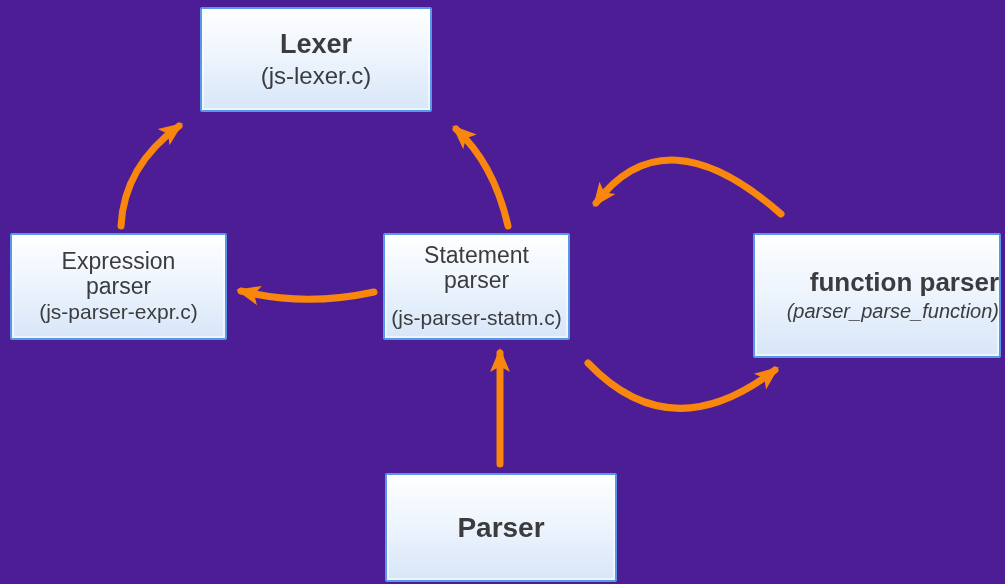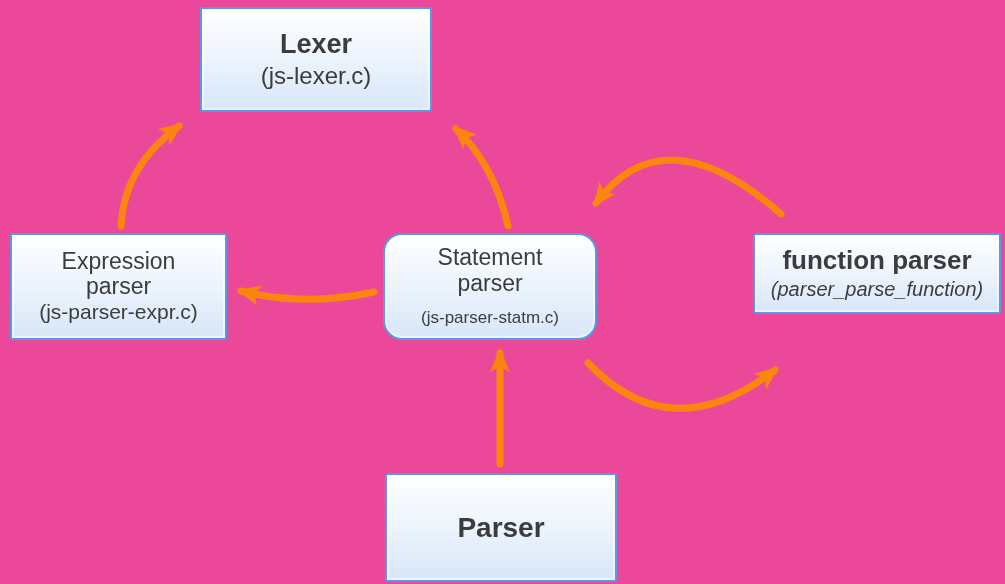--- a/index.html
+++ b/index.html
@@ -1,19 +1,19 @@
 <!DOCTYPE html>
 <html><head>
 <meta charset="utf-8">
 <style>
   html,body{margin:0;padding:0;background:#ffffff;}
   .canvas{
     position:relative;
     width:1005px;height:584px;
-    background:#ec4899;
+    background:#4c1d95;
     overflow:hidden;
     font-family:"Liberation Sans", sans-serif;
   }
   .edges-layer{position:absolute;left:0;top:0;width:1005px;height:584px;}
   .node{
     position:absolute;
     box-sizing:border-box;
     border:2px solid #5898e8;
     border-radius:2px;
     background:linear-gradient(180deg,#feffff 0%,#eef5fd 45%,#d7e6f9 100%);
@@ -27,25 +27,25 @@
   .node-subtitle{line-height:1.15;margin-top:3px;}
 
   #node-lexer{left:200px;top:7px;width:232px;height:105px;}
   #node-lexer .node-title{font-size:27px;font-weight:bold;}
   #node-lexer .node-subtitle{font-size:24px;}
 
   #node-expression{left:10px;top:233px;width:217px;height:107px;}
   #node-expression .node-title{font-size:23px;}
   #node-expression .node-subtitle{font-size:21px;margin-top:0;}
 
-  #node-statement{left:383px;top:233px;width:214px;height:107px;border-radius:19px;}
+  #node-statement{left:383px;top:233px;width:187px;height:107px;}
   #node-statement .node-title{font-size:23px;}
-  #node-statement .node-subtitle{font-size:17px;margin-top:12px;}
+  #node-statement .node-subtitle{font-size:21px;margin-top:12px;}
 
-  #node-function{left:753px;top:233px;width:248px;height:81px;}
+  #node-function{left:753px;top:233px;width:248px;height:125px;align-items:flex-end;}
   #node-function .node-title{font-size:26px;font-weight:bold;}
   #node-function .node-subtitle{font-size:20px;font-style:italic;}
 
   #node-parser{left:385px;top:473px;width:232px;height:109px;}
   #node-parser .node-title{font-size:28px;font-weight:bold;}
   #node-parser .node-subtitle{font-size:20px;}
 
   .edge{
     fill:none;
     stroke:#f9860d;

